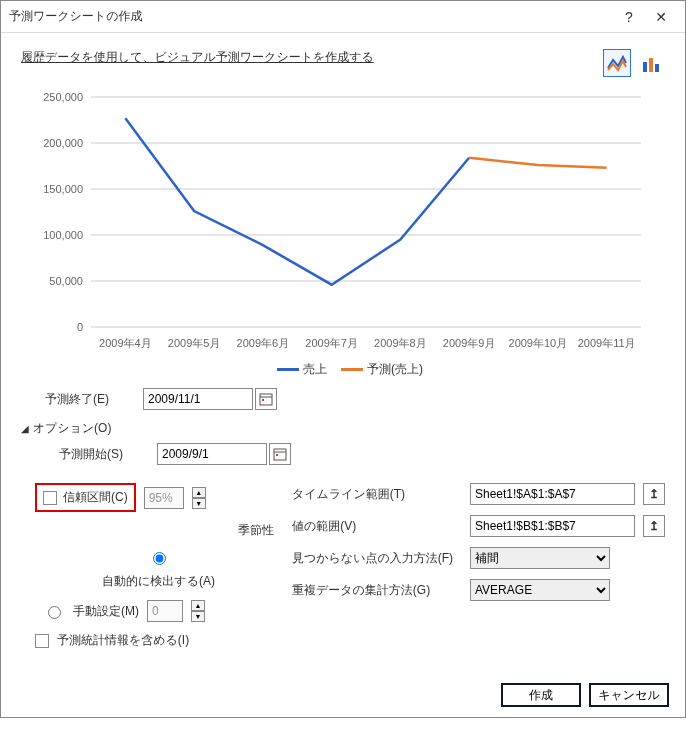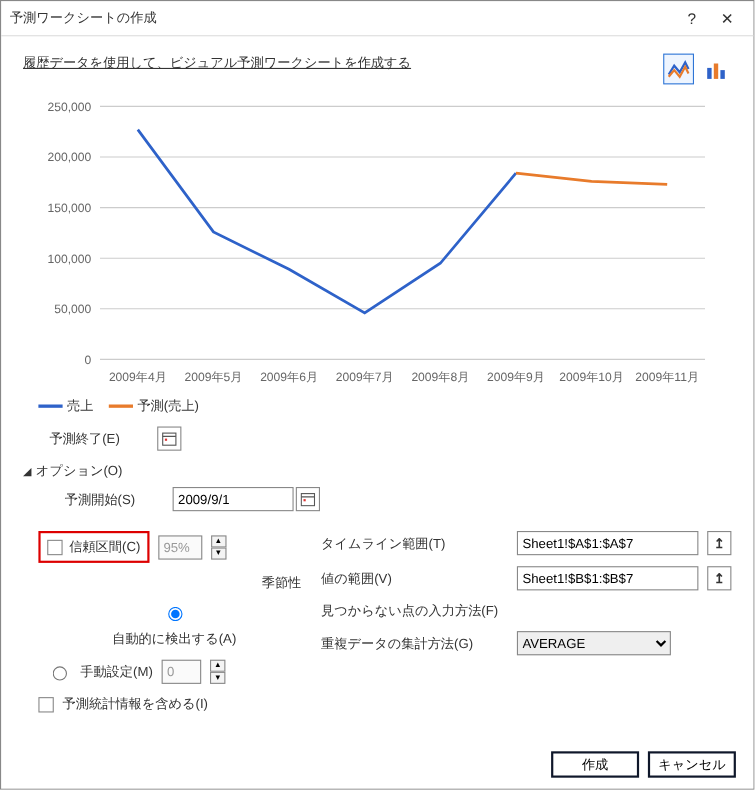--- a/index.html
+++ b/index.html
@@ -11,21 +11,21 @@
 .content { padding: 16px 20px; flex: 1; overflow: auto; }
 .subtitle { font-size: 12px; }
 .toprow { display: flex; align-items: flex-start; text-decoration: underline; }
 .charttype { display: flex; gap: 6px; }
 .charttype .ctbtn { width: 28px; height: 28px; border: 1px solid transparent; display: flex; align-items: center; justify-content: center; cursor: pointer; }
 .charttype .ctbtn.active { border-color: #2e75d6; background: #eef5ff; }
 .charttype .ctbtn svg { display:block; }
 .chartwrap { margin: 10px 0 6px 0; }
 .chartbox { width: 640px; height: 270px; position: relative; }
 .chartbox svg { width: 100%; height: 100%; }
-.legend { text-align: left; margin-top: 4px; font-size: 12px; }
+.legend { text-align: center; margin-top: 4px; font-size: 12px; }
 .legend span.sw { display: inline-block; width: 22px; height: 0; border-top: 3px solid; vertical-align: middle; margin: 0 4px 0 14px; }
 .form { margin-top: 10px; }
 .row { display:flex; align-items:center; gap:8px; margin: 6px 0; }
 .lbl { width: 90px; margin-left: 24px; }
 .inp { border:1px solid #888; height: 22px; padding: 2px 4px; font-size:12px; }
 .datebox { display:flex; align-items:center; gap:2px; }
 .datebtn { width:22px; height:22px; border:1px solid #888; display:flex; align-items:center; justify-content:center; cursor:pointer; background:#fff; }
 .section-head { display:flex; align-items:center; gap:4px; font-size:12px; margin-top:10px; cursor:pointer; }
 .triangle { font-size:10px; }
 .highlight { border:2px solid #d00; padding:4px 6px; display:inline-flex; align-items:center; gap:6px;justify-content:center; }
@@ -104,20 +104,21 @@
             <path class="series2" d="M448.125,70.72L516.875,78.08000000000001L585.625,80.84000000000002"></path>
           </svg>
       </div>
       <div class="legend" id="chart-legend"><span class="sw" style="border-color:#2e62c9"></span><span>売上</span><span class="sw" style="border-color:#e87b2b"></span><span>予測(売上)</span></div>
     </div>
 
     <div class="form">
       <div class="row">
         <div class="lbl"><span>予測終了(E)</span></div>
         <div class="datebox">
+          <input class="inp" style="width: 110px;" value="2009/11/1">
           <div class="datebtn">
             <svg width="14" height="14">
                 <rect x="1" y="2" width="12" height="11" fill="none" stroke="#555"></rect>
                 <line x1="1" y1="5" x2="13" y2="5" stroke="#555"></line>
                 <rect x="3" y="7" width="2" height="2" fill="#d33"></rect>
               </svg>
           </div>
         </div>
       </div>
 
@@ -184,20 +185,21 @@
             </div>
             <div class="row">
               <div class="rightlbl">値の範囲(V)</div>
               <input class="inp rangeinp" value="Sheet1!$B$1:$B$7" style="">
               <div class="rangebtn">
                   <span>↥</span>
                 </div>
             </div>
             <div class="row">
               <div class="rightlbl">見つからない点の入力方法(F)</div>
+              <select class="sel"><option>補間</option></select>
             </div>
             <div class="row">
               <div class="rightlbl">重複データの集計方法(G)</div>
               <select class="sel"><option>AVERAGE</option></select>
             </div>
           </div>
         </div>
       </div>
     </div>
   </div>

